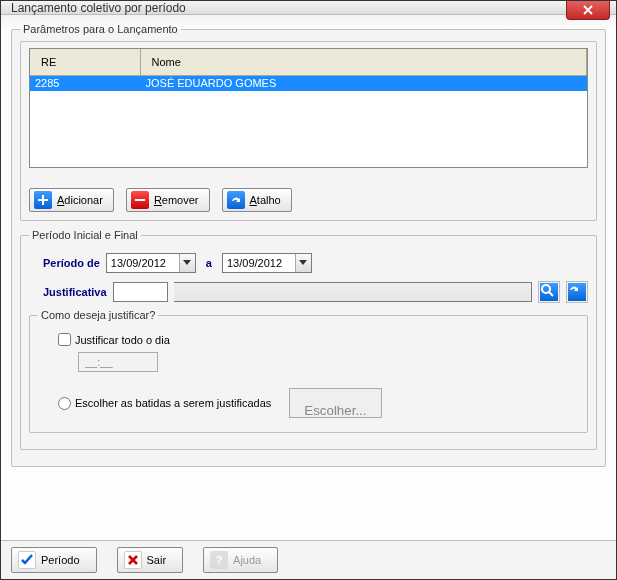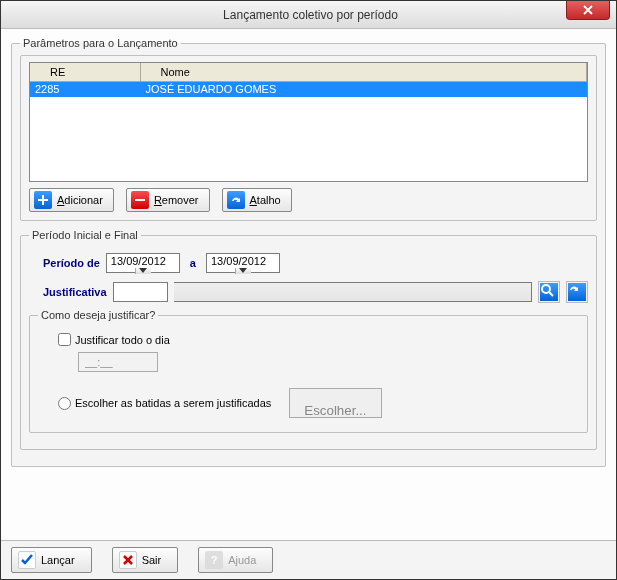--- a/index.html
+++ b/index.html
@@ -14,28 +14,27 @@
   }
   .window {
     width: 617px;
     height: 580px;
     background: linear-gradient(to bottom, #eaeaea 0, #fdfdfd 30px);
     border: 1px solid #333;
     box-shadow: 0 0 10px rgba(0,0,0,0.5);
     position: relative;
   }
   .titlebar {
-    height: 28px;
+    height: 14px;
     background: linear-gradient(to bottom, #f5f5f5, #dcdcdc);
     display: flex;
     align-items: center;
     padding: 0 6px 0 10px;
     border-bottom: 1px solid #bbb;
     position: relative;
-    text-align: center;
   }
   .titlebar-text {
     color: #333;
     font-size: 12px;
     flex: 1;
   }
   .close-btn {
     width: 44px;
     height: 19px;
     background: linear-gradient(to bottom, #e46060, #c62828);
@@ -77,37 +76,37 @@
   table {
     width: 100%;
     border-collapse: collapse;
     font-size: 11px;
   }
   th {
     background: #ece9d8;
     border-right: 1px solid #aca899;
     border-bottom: 1px solid #aca899;
     text-align: left;
-    padding: 2px 20px;
+    padding: 2px 11px;
     font-weight: normal;
-    height: 18px;
+    height: 26px;
   }
   th:first-child { width: 110px; }
   tr.selected td {
     background: #1a8cff;
     color: #fff;
   }
   td {
     padding: 1px 5px;
     height: 16px;
     border-right: 1px solid transparent;
   }
   td.re { text-align: left; padding-right: 4px; }
   .btnrow {
-    margin-top: 6px;
+    margin-top: 20px;
     display: flex;
     gap: 12px;
   }
   .btn {
     display: inline-flex;
     align-items: center;
     gap: 5px;
     padding: 2px 10px 2px 4px;
     height: 24px;
     background: linear-gradient(to bottom,#fdfdfd,#e6e6e6);
@@ -126,21 +125,21 @@
   .ico-red  { background: linear-gradient(to bottom,#ff4d4d,#cc0000); }
   .underline-accel { text-decoration: underline; }
   .period-row {
     display:flex; align-items:center; gap:6px;
     margin: 6px 0 8px 14px;
   }
   .lbl-bold { font-weight: bold; color:#000066; color:#000080; }
   .lbl-bold { font-weight: bold; color:#000080; }
   .date-field {
     display:inline-flex; align-items:center;
-    border:1px solid #7a7a7a; background:#fff; height:20px;flex-direction:column;
+    border:1px solid #7a7a7a; background:#fff; height:20px;
   }
   .date-field input {
     border:none; width:72px; font-size:11px; padding:1px 4px;
   }
   .date-field .dd {
     width:16px;height:18px;border-left:1px solid #aaa;
     background:linear-gradient(to bottom,#fafafa,#ddd);
     display:flex;align-items:center;justify-content:center;cursor:pointer;
   }
   .just-row {
@@ -319,21 +318,21 @@
     </fieldset>
   </div>
 
   <div class="bottom-bar">
     <button class="btn">
       <span class="ico ico-white ico-check">
         <svg width="14" height="14" viewBox="0 0 14 14">
             <path d="M2 7l3 3 7-8" fill="none" stroke="#0a5fd6" stroke-width="2.5"></path>
           </svg>
       </span>
-      <span>Lançar</span>
+      <span>Período</span>
     </button>
     <button class="btn">
       <span class="ico ico-white ico-x">
         <svg width="14" height="14" viewBox="0 0 14 14">
             <path d="M3 3l8 8M11 3l-8 8" stroke="#d40000" stroke-width="2.5"></path>
           </svg>
       </span>
       <span>Sair</span>
     </button>
     <button class="btn disabled">

